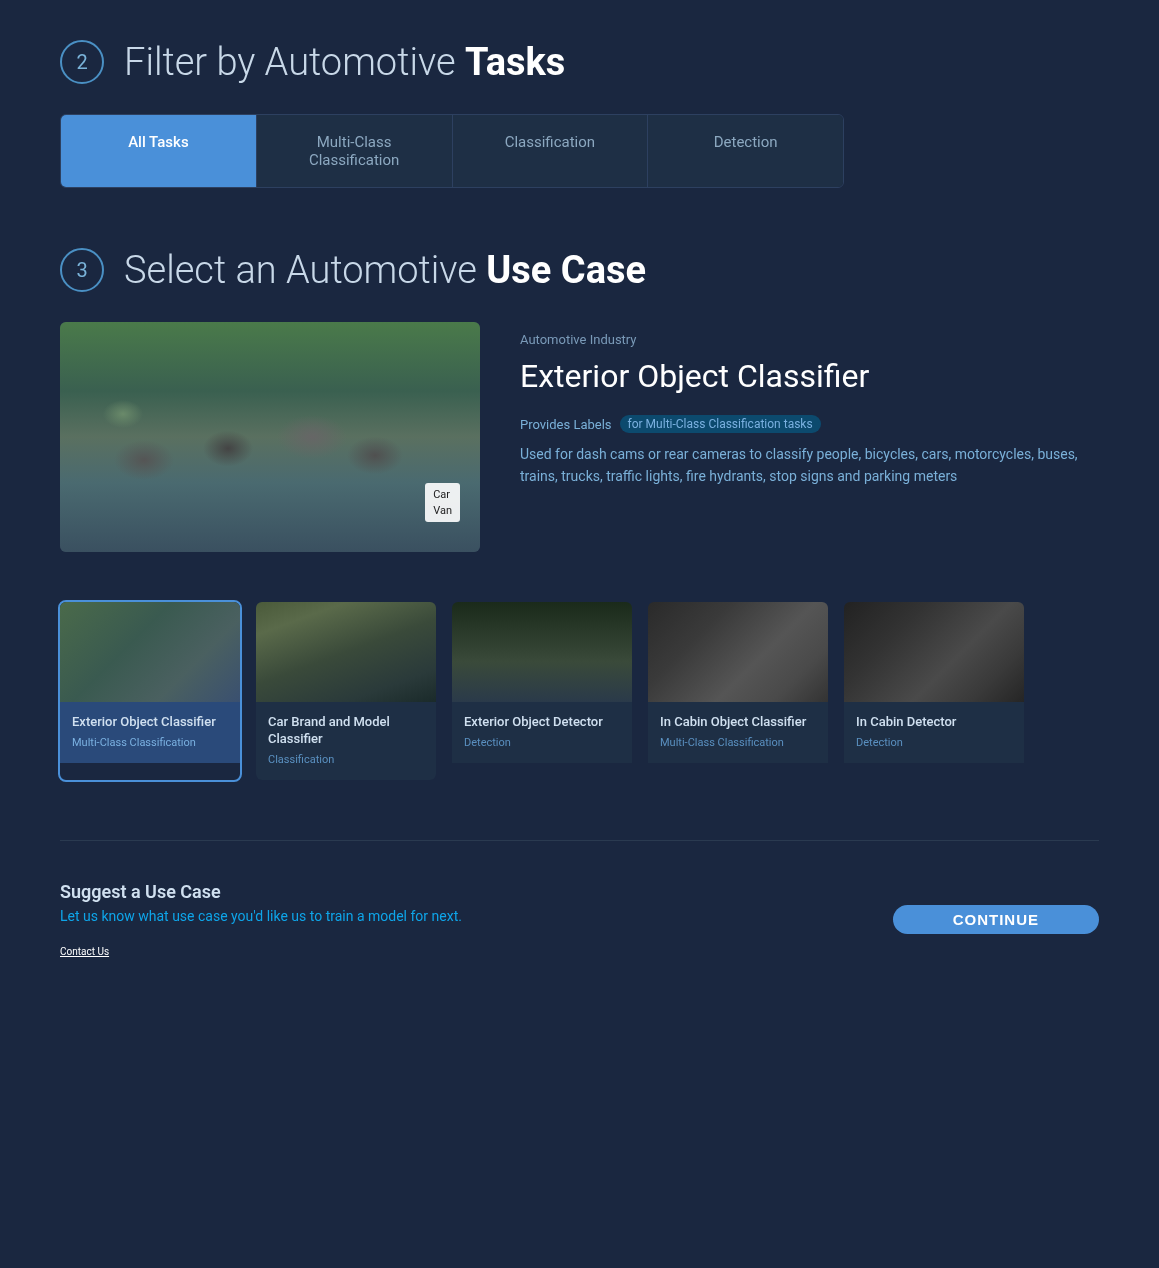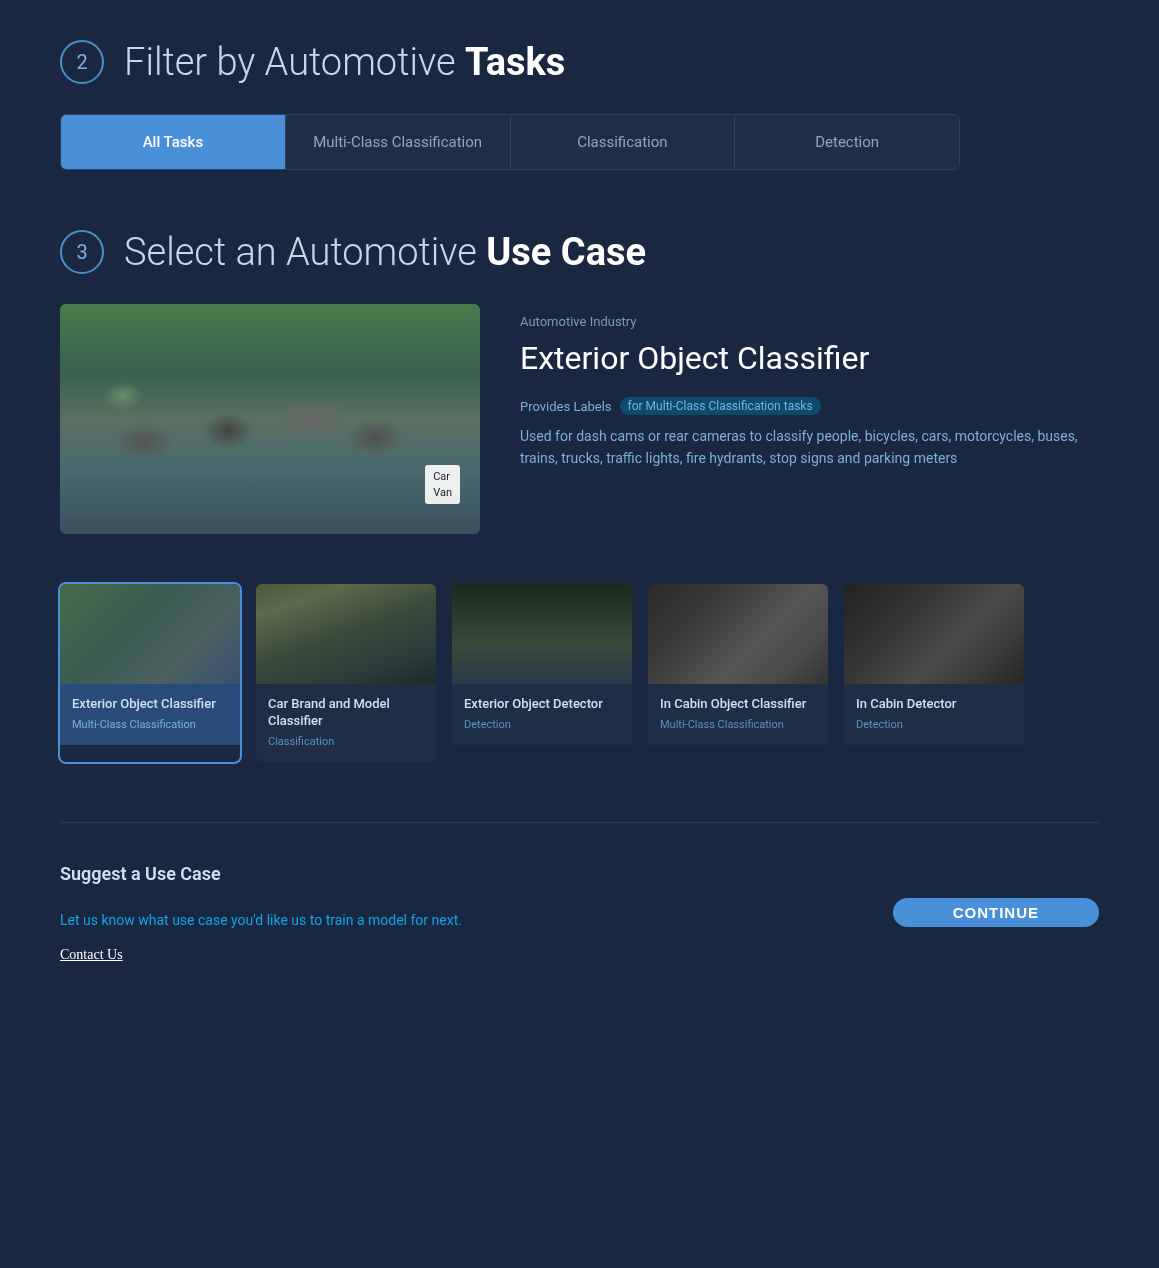--- a/index.html
+++ b/index.html
@@ -49,21 +49,21 @@
       text-align: center;
     }
 
     
     .filter-tabs {
       display: flex;
       margin-bottom: 60px;
       border: 1px solid #2d4060;
       border-radius: 6px;
       overflow: hidden;
-      width: 900px;
+      width: 784px;
     }
 
     .filter-tab {
       flex: 1;
       padding: 18px 20px;
       text-align: center;
       cursor: pointer;
       font-size: 15px;
       color: #8ca8c0;
       background: #1e2f45;
@@ -267,35 +267,34 @@
       padding-top: 40px;
       border-top: 1px solid #2a3a50;
     }
 
     .suggest-left {}
 
     .suggest-title {
       font-size: 18px;
       font-weight: 600;
       color: #d0e0f0;
-      margin-bottom: 28px;
+      margin-bottom: 6px;
     }
 
     .suggest-desc {
       font-size: 14px;
       color: #0ea5e9;
       margin-bottom: 16px;
     }
 
     .contact-link {
-      font-size: 14px;
+      font-size: 10px;
       color: #ffffff;
       text-decoration: underline;
       cursor: pointer;
-      font-family: Liberation Serif, serif;
     }
 
     .continue-btn {
       background: #4a90d9;
       color: #ffffff;
       font-size: 15px;
       font-weight: 600;
       letter-spacing: 1px;
       padding: 6px 60px;
       border: none;

